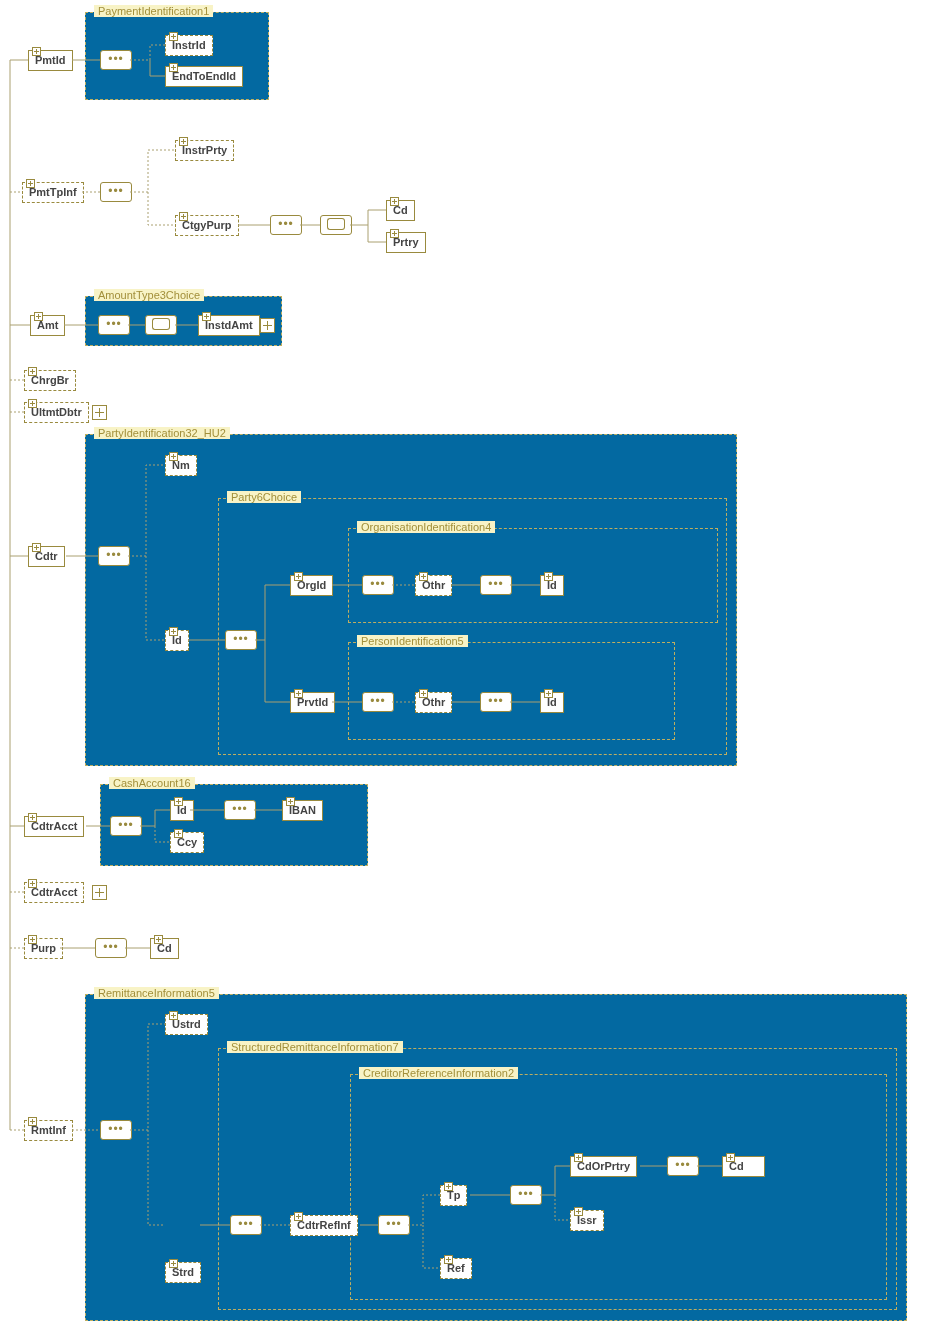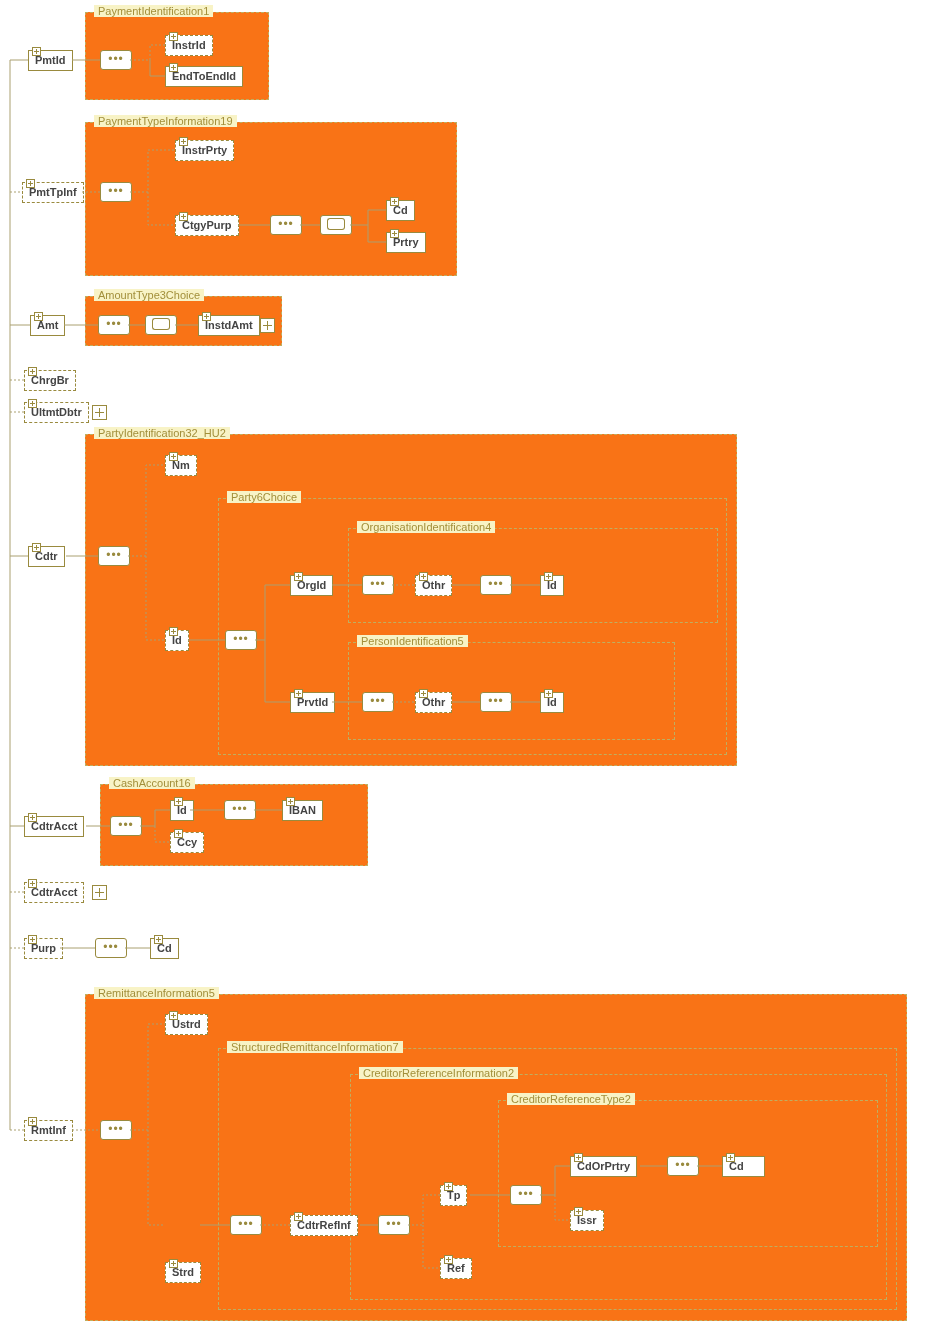--- a/index.html
+++ b/index.html
@@ -1,17 +1,17 @@
 <!DOCTYPE html>
 <html><head>
 <meta charset="utf-8">
 <style>
   body{margin:0;background:#fff;font-family:Verdana,Arial,sans-serif;font-size:11px;color:#333}
   .canvas{position:relative;width:928px;height:1344px}
-  .grp{position:absolute;background:#f97316;border:1px dashed #bfae60}
+  .grp{position:absolute;background:#0369a1;border:1px dashed #bfae60}
   .grp-title{position:absolute;top:-4px;left:8px;font-size:11px;color:#a28f3a;background:#f8f3c6;padding:0 4px;transform:translateY(-4px)}
   .node{position:absolute;background:#fff;border:1px solid #998a3e;padding:2px 6px;font-weight:bold;color:#444;font-size:11px;line-height:15px;white-space:nowrap}
   .node.opt{border-style:dashed}
   .cicon{position:absolute;width:7px;height:7px;top:-4px;left:3px;border:1px solid #998a3e;background:#fff}
   .cicon:before,.cicon:after{content:"";position:absolute;background:#998a3e}
   .cicon:before{top:1px;left:3px;width:1px;height:5px}
   .cicon:after{top:3px;left:1px;width:5px;height:1px}
   .seq,.choice{position:absolute;width:30px;height:18px;background:#fff;border:1px solid #998a3e;border-radius:3px}
   .seq:before{content:"•••";display:block;text-align:center;line-height:16px;font-size:12px;color:#998a3e;letter-spacing:1px}
   .choice:before{content:"";position:absolute;top:2px;left:6px;width:14px;height:10px;border:1px solid #998a3e;border-right:none;border-radius:3px 0 0 3px}
@@ -23,23 +23,20 @@
   svg{position:absolute;top:0;left:0;pointer-events:none}
 </style>
 </head>
 <body>
 
 <div class="canvas">
 
   <div class="grp" style="left:85px;top:12px;width:182px;height:86px">
       <span class="grp-title">PaymentIdentification1</span>
     </div>
-  <div class="grp" style="left:85px;top:122px;width:370px;height:152px">
-      <span class="grp-title">PaymentTypeInformation19</span>
-    </div>
   <div class="grp" style="left:85px;top:296px;width:195px;height:48px">
       <span class="grp-title">AmountType3Choice</span>
     </div>
   <div class="grp" style="left:85px;top:434px;width:650px;height:330px">
       <span class="grp-title">PartyIdentification32_HU2</span>
     </div>
   <div class="grp" style="left:218px;top:498px;width:507px;height:255px">
       <span class="grp-title">Party6Choice</span>
     </div>
   <div class="grp" style="left:348px;top:528px;width:368px;height:93px">
@@ -52,23 +49,20 @@
       <span class="grp-title">CashAccount16</span>
     </div>
   <div class="grp" style="left:85px;top:994px;width:820px;height:325px">
       <span class="grp-title">RemittanceInformation5</span>
     </div>
   <div class="grp" style="left:218px;top:1048px;width:677px;height:260px">
       <span class="grp-title">StructuredRemittanceInformation7</span>
     </div>
   <div class="grp" style="left:350px;top:1074px;width:535px;height:224px">
       <span class="grp-title">CreditorReferenceInformation2</span>
-    </div>
-  <div class="grp" style="left:498px;top:1100px;width:378px;height:145px">
-      <span class="grp-title">CreditorReferenceType2</span>
     </div>
 
   <div class="node" style="left:28px;top:50px"><span class="cicon"></span><span>PmtId</span></div>
   <div class="seq" style="left:100px;top:50px"></div>
   <div class="node opt" style="left:165px;top:35px"><span class="cicon"></span><span>InstrId</span></div>
   <div class="node" style="left:165px;top:66px"><span class="cicon"></span><span>EndToEndId</span></div>
 
   <div class="node opt" style="left:22px;top:182px"><span class="cicon"></span><span>PmtTpInf</span></div>
   <div class="seq" style="left:100px;top:182px"></div>
   <div class="node opt" style="left:175px;top:140px"><span class="cicon"></span><span>InstrPrty</span></div>

